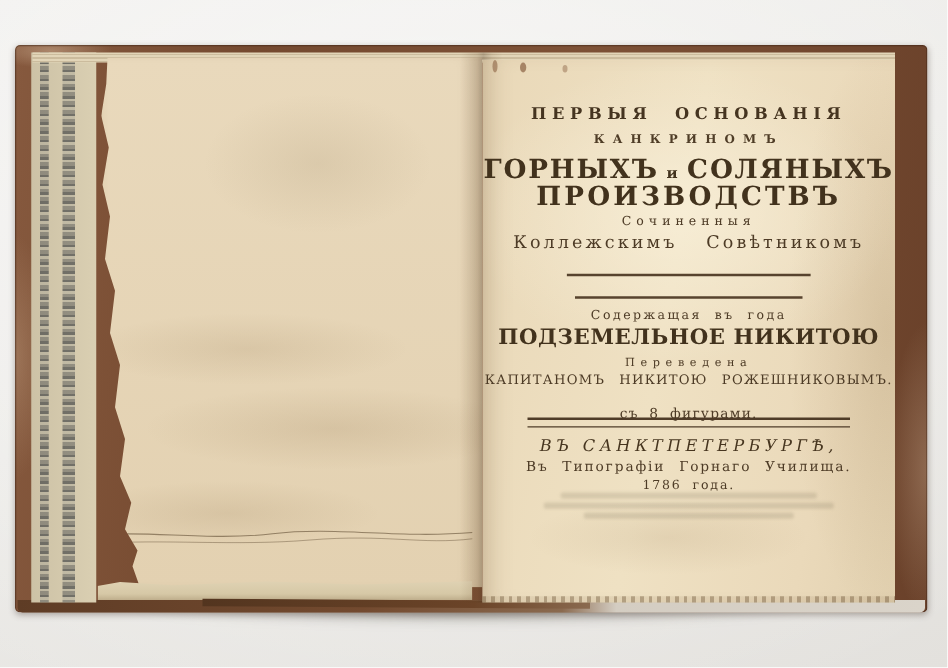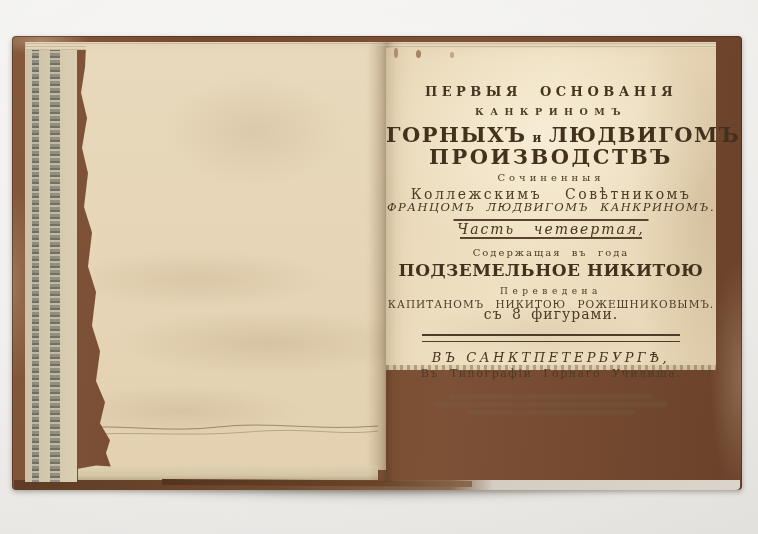--- a/index.html
+++ b/index.html
@@ -72,21 +72,21 @@
     background:linear-gradient(90deg,#53351f 0%,#6b4428 70%,#8a6a4f 100%);
     transform:rotate(0.4deg);
   }
   
   .gutter{
     position:absolute;left:356px;top:6px;width:34px;height:440px;
     background:linear-gradient(90deg, rgba(90,60,30,0) 0%, rgba(90,60,30,0.16) 40%, rgba(58,38,18,0.26) 55%, rgba(90,60,30,0.10) 75%, rgba(90,60,30,0) 100%);
   }
   
   .right-page{
-    position:absolute;left:374px;top:12px;width:330px;height:322px;
+    position:absolute;left:374px;top:12px;width:330px;height:434px;
     background:
       radial-gradient(230px 160px at 48% 28%, rgba(255,249,231,0.50), transparent 75%),
       radial-gradient(110px 320px at 98% 50%, rgba(140,105,60,0.18), transparent 72%),
       radial-gradient(150px 40px at 45% 88%, rgba(140,110,70,0.12), transparent 75%),
       linear-gradient(100deg,#e9d8b8 0%,#efe1c3 45%,#ead9ba 80%,#e2d1b0 100%);
     box-shadow:inset 16px 0 22px -16px rgba(90,60,30,0.35);
   }
   .right-page::after{ 
     content:"";position:absolute;left:0;right:0;bottom:0;height:5px;
     background:repeating-linear-gradient(90deg, rgba(92,66,36,0.40) 0 3px, rgba(92,66,36,0.08) 3px 7px);
@@ -106,21 +106,21 @@
   .l-rank      {top:138px;font-size:14px;  letter-spacing:2.5px; word-spacing:16px;}
   .l-author    {top:152px;font-size:11.5px;font-style:italic;letter-spacing:1.5px;word-spacing:6px;color:#46351f;}
   .rule        {position:absolute;left:50%;transform:translateX(-50%);height:1.5px;background:#57432e;}
   .rule-1      {top:171px;width:195px;}
   .rule-2      {top:189px;width:182px;}
   .l-part      {top:173px;font-size:14px;font-style:italic;letter-spacing:2px;word-spacing:12px;color:#46351f;}
   .l-contain   {top:199px;font-size:10px;letter-spacing:2px;word-spacing:5px;}
   .l-subject   {top:212px;font-size:17px;font-weight:bold;letter-spacing:0.5px;color:#42321d;}
   .l-transl    {top:238px;font-size:9px;letter-spacing:4.5px;}
   .l-translator{top:250px;font-size:10.5px;letter-spacing:1px;word-spacing:7px;}
-  .l-figures   {top:258px;font-size:14px;letter-spacing:1px;word-spacing:4px;}
+  .l-figures   {top:276px;font-size:11px;letter-spacing:1px;word-spacing:4px;}
   .rule-double {position:absolute;left:50%;transform:translateX(-50%);top:286px;width:258px;height:5px;
                 border-top:2.2px solid #4f3c28;border-bottom:1.6px solid #4f3c28;}
   .l-place     {top:302px;font-size:13px;font-style:italic;letter-spacing:3.5px;color:#46351f;}
   .l-publisher {top:319px;font-size:11px;letter-spacing:1.5px;word-spacing:6px;}
   .l-year      {top:335px;font-size:10px;letter-spacing:1.5px;word-spacing:4px;}
   
   .ghost{position:absolute;left:50%;transform:translateX(-50%);height:5px;border-radius:2px;
          background:rgba(118,112,84,0.20);filter:blur(1.3px);}
   .ghost-1{top:346px;width:205px;}
   .ghost-2{top:354px;width:232px;}
@@ -154,41 +154,40 @@
     <div class="gutter"></div>
 
     <div class="right-page">
       <div class="stain stain-1"></div>
       <div class="stain stain-2"></div>
       <div class="stain stain-3"></div>
 
       <div class="line l-series">ПЕРВЫЯ ОСНОВАНІЯ</div>
       <div class="line l-art">КАНКРИНОМЪ</div>
 
-      <div class="line l-main1"><span>ГОРНЫХЪ</span><span class="conj">и</span><span>ЛЮДВИГОМЪ</span></div>
+      <div class="line l-main1"><span>ГОРНЫХЪ</span><span class="conj">и</span><span>СОЛЯНЫХЪ</span></div>
       <div class="line l-main2">ПРОИЗВОДСТВЪ</div>
 
       <div class="line l-composed">Сочиненныя</div>
       <div class="line l-rank">Коллежскимъ Совѣтникомъ</div>
-      <div class="line l-author">ФРАНЦОМЪ ЛЮДВИГОМЪ КАНКРИНОМЪ.</div>
 
       <div class="rule rule-1"></div>
-      <div class="line l-part">Часть четвертая,</div>
       <div class="rule rule-2"></div>
 
       <div class="line l-contain">Содержащая въ года</div>
       <div class="line l-subject">ПОДЗЕМЕЛЬНОЕ НИКИТОЮ</div>
 
       <div class="line l-transl">Переведена</div>
       <div class="line l-translator">КАПИТАНОМЪ НИКИТОЮ РОЖЕШНИКОВЫМЪ.</div>
       <div class="line l-figures">съ 8 фигурами.</div>
 
       <div class="rule-double"></div>
 
       <div class="line l-place">ВЪ САНКТПЕТЕРБУРГѢ,</div>
       <div class="line l-publisher">Въ Типографіи Горнаго Училища.</div>
+      <div class="line l-year">1786 года.</div>
 
       <div class="ghost ghost-1"></div>
       <div class="ghost ghost-2"></div>
       <div class="ghost ghost-3"></div>
     </div>
   </div>
 </div>
 
 </body></html>

